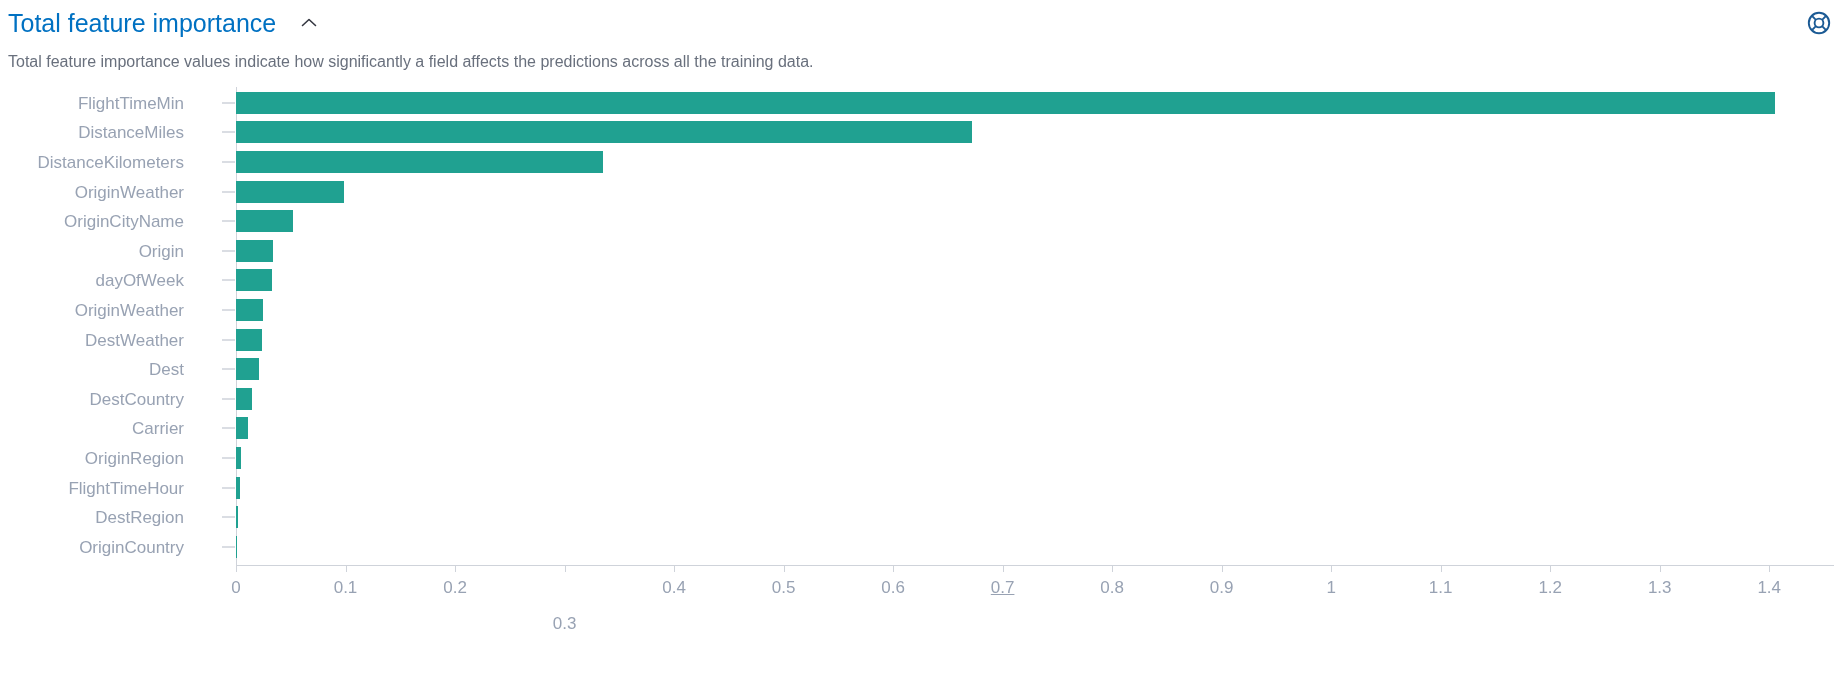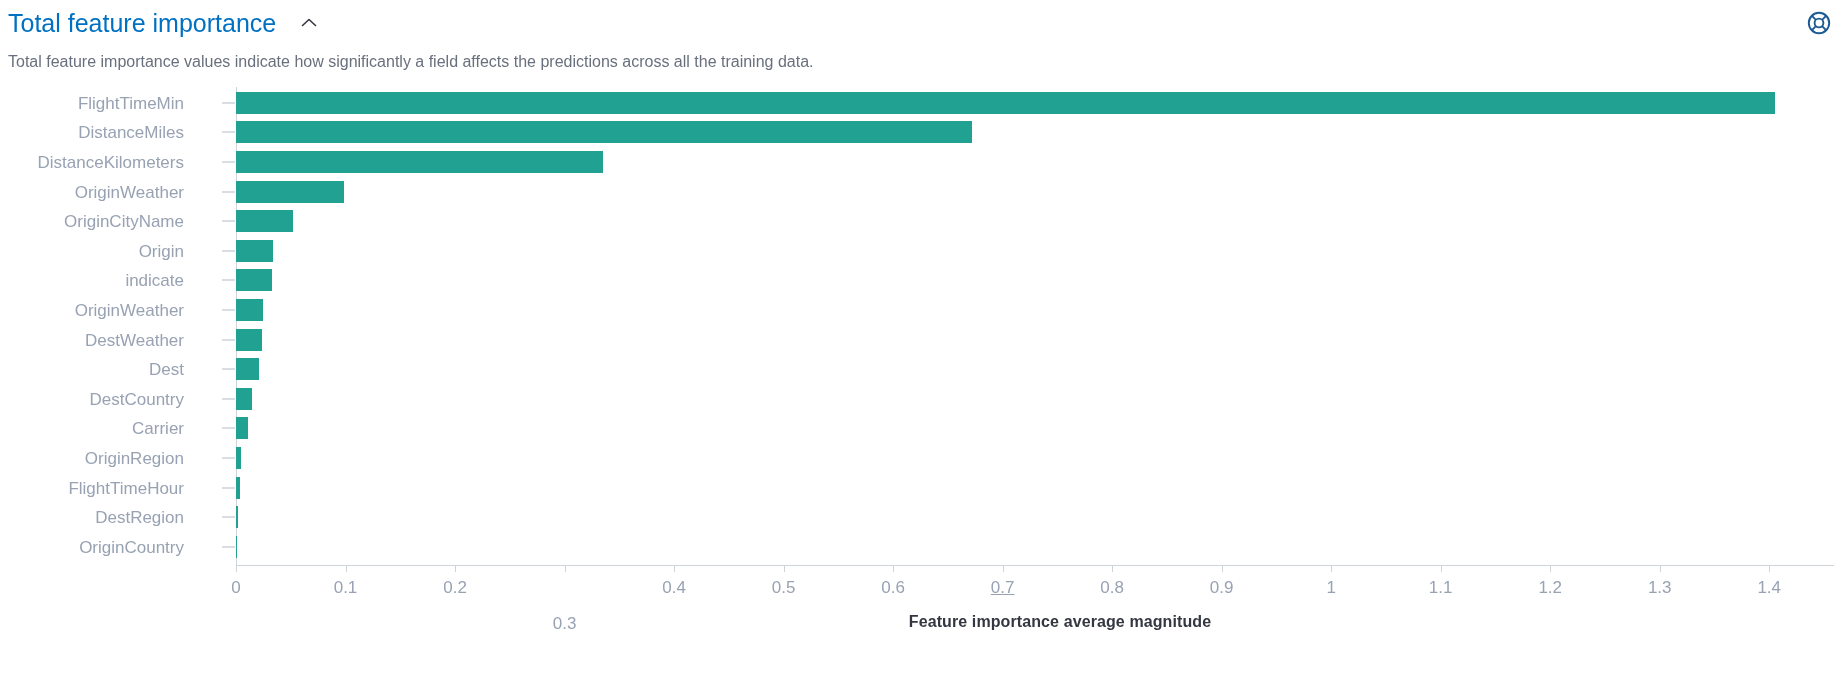--- a/index.html
+++ b/index.html
@@ -192,21 +192,21 @@
 <div class="chart-area">
   <div class="plot-wrap">
 
     <div class="y-labels" id="y-labels">
         <div class="y-label" style="top: 12px;">FlightTimeMin</div>
         <div class="y-label" style="top: 41.6px;">DistanceMiles</div>
         <div class="y-label" style="top: 71.2px;">DistanceKilometers</div>
         <div class="y-label" style="top: 100.8px;">OriginWeather</div>
         <div class="y-label" style="top: 130.4px;">OriginCityName</div>
         <div class="y-label" style="top: 160px;">Origin</div>
-        <div class="y-label" style="top: 189.6px;">indicate</div>
+        <div class="y-label" style="top: 189.6px;">dayOfWeek</div>
         <div class="y-label" style="top: 219.2px;">OriginWeather</div>
         <div class="y-label" style="top: 248.8px;">DestWeather</div>
         <div class="y-label" style="top: 278.4px;">Dest</div>
         <div class="y-label" style="top: 308px;">DestCountry</div>
         <div class="y-label" style="top: 337.6px;">Carrier</div>
         <div class="y-label" style="top: 367.2px;">OriginRegion</div>
         <div class="y-label" style="top: 396.8px;">FlightTimeHour</div>
         <div class="y-label" style="top: 426.4px;">DestRegion</div>
         <div class="y-label" style="top: 456px;">OriginCountry</div>
       </div>
@@ -273,16 +273,15 @@
         <div class="x-tick-label" style="left: 1331.17px; top: 488.352px;">1</div>
         <div class="x-tick" style="left: 1440.69px; top: 475.352px;"></div>
         <div class="x-tick-label" style="left: 1440.69px; top: 488.352px;">1.1</div>
         <div class="x-tick" style="left: 1550.21px; top: 475.352px;"></div>
         <div class="x-tick-label" style="left: 1550.21px; top: 488.352px;">1.2</div>
         <div class="x-tick" style="left: 1659.72px; top: 475.352px;"></div>
         <div class="x-tick-label" style="left: 1659.72px; top: 488.352px;">1.3</div>
         <div class="x-tick" style="left: 1769.24px; top: 475.352px;"></div>
         <div class="x-tick-label" style="left: 1769.24px; top: 488.352px;">1.4</div>
       </div>
-    <div class="x-axis-title" id="x-axis-title" style="left: 1060px; top: 522.352px;">Feature importance average magnitude</div>
 
   </div>
 </div>
 
 </body></html>

